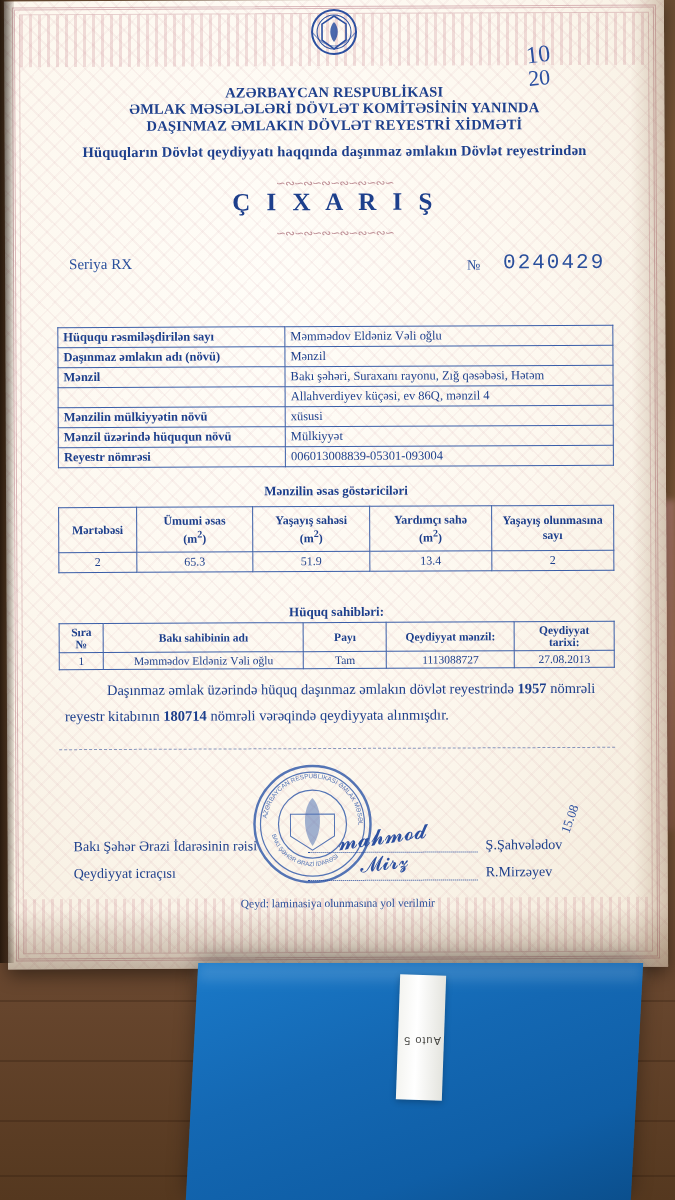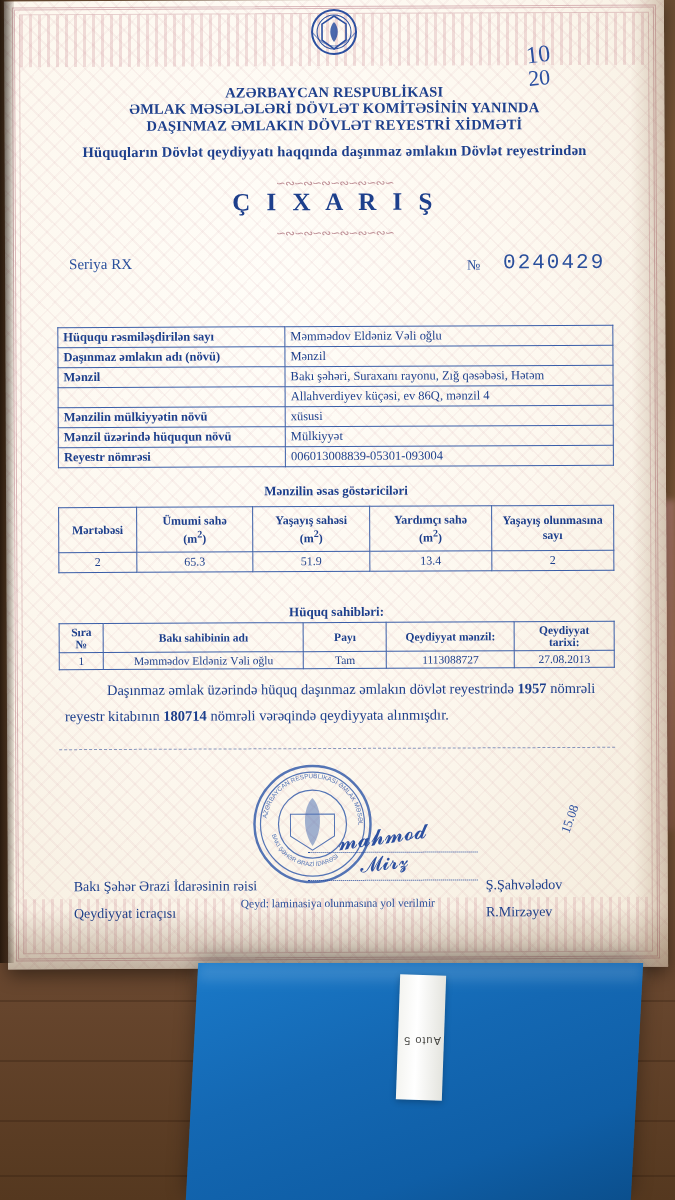--- a/index.html
+++ b/index.html
@@ -302,21 +302,20 @@
     position: absolute;
     left: 243px; top: 762px;
     width: 124px; height: 124px;
     opacity: 0.8;
   }
 
   .sig-row {
     position: absolute;
     font-size: 14px;
     color: #1d3f8c;
-    margin-top: 40px;
   }
   .sig-label1 { left: 66px; top: 838px; }
   .sig-label2 { left: 66px; top: 865px; }
   .sig-name1 { left: 478px; top: 838px; }
   .sig-name2 { left: 478px; top: 865px; }
   .sig-dots1 { position:absolute; left: 300px; top: 838px; width: 170px; border-bottom: 1px dotted #2b4fa0; height: 14px;}
   .sig-dots2 { position:absolute; left: 300px; top: 866px; width: 170px; border-bottom: 1px dotted #2b4fa0; height: 14px;}
   .sig-scribble1 {
     position: absolute; left: 330px; top: 824px;
     font-size: 22px; color: #2b4fa0; transform: rotate(-8deg);
@@ -426,21 +425,21 @@
       </table>
 
     <div class="sect-title a">Mənzilin əsas göstəriciləri</div>
     <table class="metrics-table">
       <tbody>
           <tr>
         <th style="width:14%">
           <span>Mərtəbəsi</span>
         </th>
         <th style="width:21%">
-          <span>Ümumi sahə</span><br>
+          <span>Ümumi əsas</span><br>
           <span>(m<sup>2</sup>)</span>
         </th>
         <th style="width:21%">
           <span>Yaşayış sahəsi</span><br>
           <span>(m<sup>2</sup>)</span>
         </th>
         <th style="width:22%">
           <span>Yardımçı sahə</span><br>
           <span>(m<sup>2</sup>)</span>
         </th>

